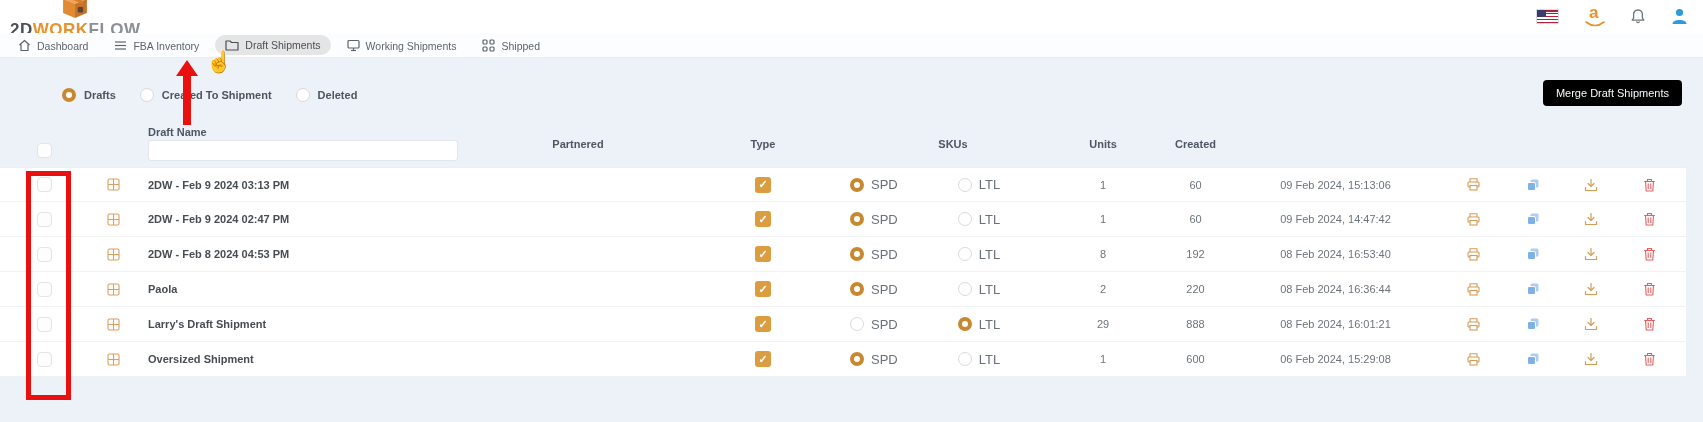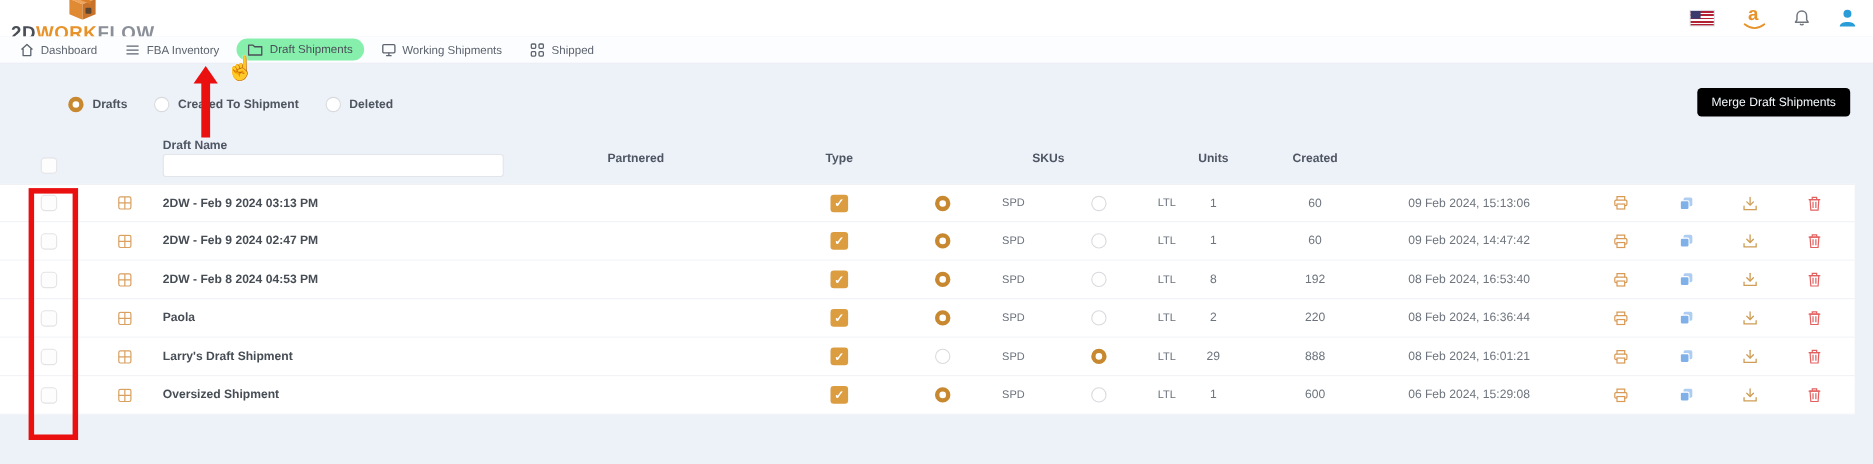--- a/index.html
+++ b/index.html
@@ -17,21 +17,21 @@
   .flag { width:21px; height:13px; background:repeating-linear-gradient(#b22234 0 1.5px,#fff 1.5px 3px); position:relative; box-shadow:0 0 0 1px #d9dde3; }
   .flag::before { content:""; position:absolute; top:0; left:0; width:9px; height:7px; background:#3c3b6e; }
   .amazon-a { position:relative; width:22px; height:22px; }
   .amazon-a .a-char { font-size:17px; font-weight:bold; color:#e8922a; position:absolute; top:-3px; left:5px; }
   .amazon-a svg { position:absolute; bottom:0; left:0; }
   .icon-btn { display:flex; align-items:center; justify-content:center; }
 
   
   .navbar { position:absolute; top:33px; left:0; width:1703px; height:25px; background:#fcfdfe; border-bottom:1px solid #e9edf4; display:flex; align-items:center; padding-left:8px; gap:6px; }
   .nav-item { display:flex; align-items:flex-end; gap:6px; font-size:10.5px; color:#5d646e; padding:4px 10px; border-radius:12px; cursor:pointer; }
-  .nav-item.active { background:#86efac; color:#4a4f57; }
+  .nav-item.active { background:#e5e5e5; color:#4a4f57; }
 
   
   .filter-row { position:absolute; top:80px; left:0; width:1703px; height:30px; display:flex; align-items:center; padding-left:18px; }
   .radio-opt { display:flex; align-items:center; gap:8px; margin-right:24px; }
   .radio-circle { width:14px; height:14px; border-radius:50%; background:#fff; border:1.5px solid #d8dade; }
   .radio-circle.sel { border:4px solid #c8882f; }
   .radio-label { font-size:11px; font-weight:bold; color:#4e555e; }
   .merge-btn { position:absolute; right:21px; top:0; height:26px; background:#000000; color:#f4fafd; border:none; border-radius:4px; font-size:11px; padding:0 13px; font-family:"Liberation Sans",sans-serif; cursor:pointer; }
 
   
@@ -47,21 +47,21 @@
   .trow { height:35px; background:#ffffff; border-bottom:1px solid #f1f2f5; }
   .trow:first-of-type { border-top:1px solid #eceef2; }
   .sel-check { width:15px; height:15px; border:1px solid #e4e4e6; border-radius:4px; background:#fdfdfd; }
   .row-check-cell { display:flex; justify-content:center; }
   .name-cell { font-size:11px; font-weight:bold; color:#474d55; padding-left:10px; }
   .from-cell { font-size:11px; color:#9aa0a8; padding-left:40px; }
   .partnered-box { width:16px; height:16px; background:#dc9c40; border-radius:3px; display:flex; align-items:center; justify-content:center; color:#fff; font-size:11px; font-weight:bold; }
   .type-cell { display:flex; align-items:center; padding-left:22px; gap:60px; }
   .type-opt { display:flex; align-items:center; gap:7px; }
   .type-opt .radio-circle { width:14px; height:14px; }
-  .type-opt .t-lbl { font-size:10px; color:#6a717b;margin-left:40px; }
+  .type-opt .t-lbl { font-size:13px; color:#6a717b; }
   .num-cell { font-size:11px; color:#6d747d; }
   .created-cell { font-size:11px; color:#6d747d; }
   .actions-cell { display:flex; align-items:center; justify-content:space-between; padding:0 30px 0 58px; }
   .act { cursor:pointer; display:flex; align-items:center; }
 
   
   .annot-rect { position:absolute; left:26px; top:171px; width:45px; height:229px; border:5px solid #ea1010; pointer-events:none; }
   .annot-arrow { position:absolute; left:176px; top:60px; width:22px; height:65px; pointer-events:none; }
   .annot-arrow .head { position:absolute; top:0; left:0; width:0; height:0; border-left:11px solid transparent; border-right:11px solid transparent; border-bottom:16px solid #ea1010; }
   .annot-arrow .shaft { position:absolute; top:15px; left:7px; width:8px; height:50px; background:#ea1010; }

